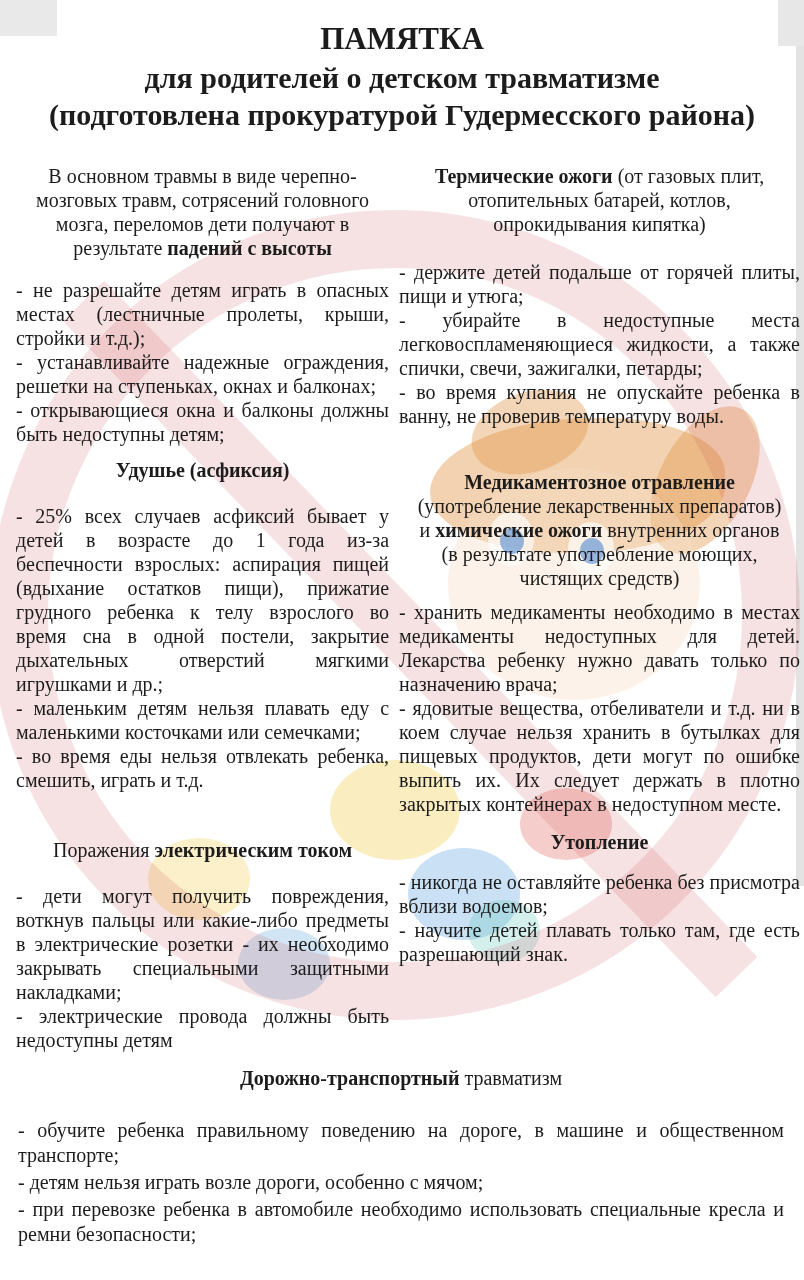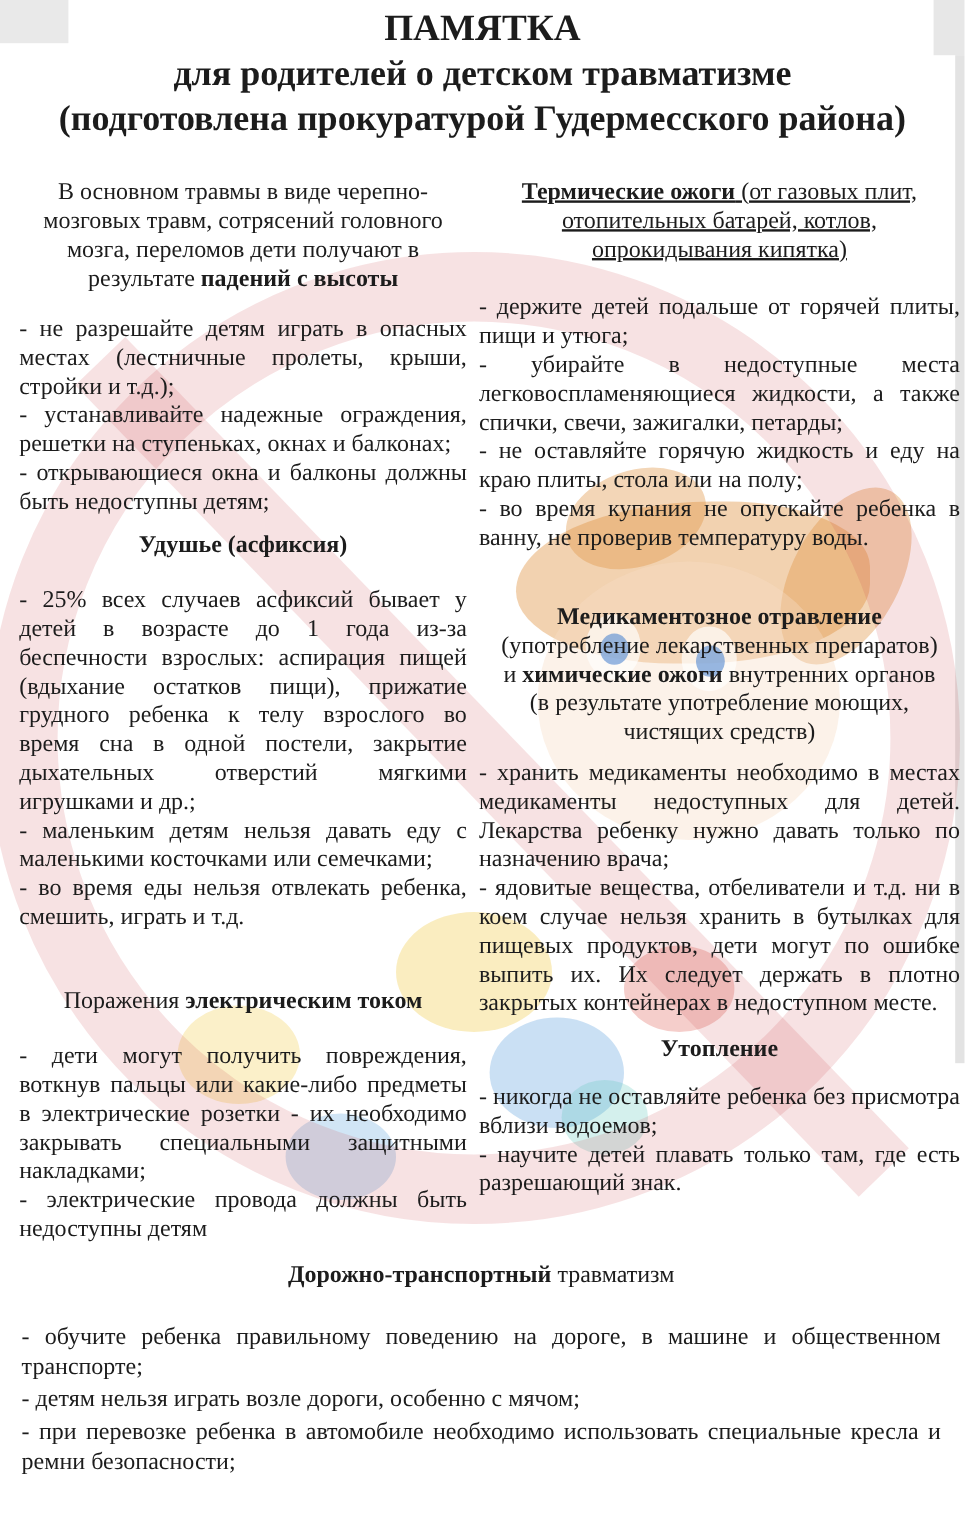--- a/index.html
+++ b/index.html
@@ -35,40 +35,40 @@
   .wm-blob { border-radius: 50%; }
   .b-yellow1 { left: 330px; top: 760px; width: 130px; height: 100px; background: rgba(240,200,60,0.32); }
   .b-blue1   { left: 408px; top: 848px; width: 112px; height: 92px;  background: rgba(90,160,220,0.32); }
   .b-red1    { left: 520px; top: 788px; width: 92px;  height: 72px;  background: rgba(220,80,70,0.28); }
   .b-yellow2 { left: 148px; top: 838px; width: 102px; height: 82px;  background: rgba(240,200,60,0.28); }
   .b-blue2   { left: 238px; top: 928px; width: 92px;  height: 72px;  background: rgba(90,160,220,0.28); }
   .b-teal1   { left: 468px; top: 900px; width: 72px;  height: 62px;  background: rgba(100,200,190,0.28); }
 
   
   .content { position: relative; z-index: 1; }
-  header { padding-top: 4px; text-align: center; }
+  header { padding-top: 20px; text-align: center; }
   .t1 { font-size: 31px; font-weight: bold; line-height: 1.25; margin: 0; }
   .t2 { font-size: 30px; font-weight: bold; line-height: 1.25; margin: 0; }
 
   .columns {
     display: grid;
     grid-template-columns: 48.2% 51.8%;
     column-gap: 10px;
     padding: 30px 14px 0 16px;
     box-sizing: border-box;
   }
   .col { font-size: 20px; line-height: 1.2; }
   .col p { margin: 0; text-align: justify; }
   .center { text-align: center !important; }
   .intro { margin-bottom: 18px !important; }
   h3 { font-size: 20px; margin: 0; text-align: center; font-weight: bold; line-height: 1.2; }
   h3 .reg { font-weight: normal; }
   .h-asphyxia { margin: 12px 0 22px; }
   .h-electric { margin: 46px 0 22px; }
-  .h-burns { margin: 0 0 24px; text-decoration: underline; }
+  .h-burns { margin: 0 0 24px; }
   .h-poison { margin: 42px 16px 10px; }
   .h-drowning { margin: 14px 0 16px; }
 
   .bottom { padding: 8px 18px 0 16px; font-size: 20px; line-height: 1.25; }
   .bottom p { margin: 2px; text-align: justify; }
   .h-traffic { margin: 6px 0 28px; }
 </style>
 </head>
 <body>
 
@@ -110,35 +110,34 @@
       <div class="col">
         <p class="center intro"><span>В основном травмы в виде черепно-мозговых травм, сотрясений головного мозга, переломов дети получают в результате </span><b>падений с высоты</b></p>
 
         <p>- не разрешайте детям играть в опасных местах (лестничные пролеты, крыши, стройки и т.д.);</p>
         <p>- устанавливайте надежные ограждения, решетки на ступеньках, окнах и балконах;</p>
         <p>- открывающиеся окна и балконы должны быть недоступны детям;</p>
 
         <h3 class="h-asphyxia">Удушье (асфиксия)</h3>
 
         <p>- 25% всех случаев асфиксий бывает у детей в возрасте до 1 года из-за беспечности взрослых: аспирация пищей (вдыхание остатков пищи), прижатие грудного ребенка к телу взрослого во время сна в одной постели, закрытие дыхательных отверстий мягкими игрушками и др.;</p>
-        <p>- маленьким детям нельзя давать еду с маленькими косточками или семечками;</p>
+        <p>- маленьким детям нельзя плавать еду с маленькими косточками или семечками;</p>
         <p>- во время еды нельзя отвлекать ребенка, смешить, играть и т.д.</p>
 
         <h3 class="h-electric"><span class="reg">Поражения </span><span>электрическим током</span></h3>
 
         <p>- дети могут получить повреждения, воткнув пальцы или какие-либо предметы в электрические розетки - их необходимо закрывать специальными защитными накладками;</p>
         <p>- электрические провода должны быть недоступны детям</p>
       </div>
 
       <div class="col">
         <h3 class="h-burns"><span>Термические ожоги</span><span class="reg"> (от газовых плит, отопительных батарей, котлов, опрокидывания кипятка)</span></h3>
 
         <p>- держите детей подальше от горячей плиты, пищи и утюга;</p>
         <p>- убирайте в недоступные места легковоспламеняющиеся жидкости, а также спички, свечи, зажигалки, петарды;</p>
-        <p>- не оставляйте горячую жидкость и еду на краю плиты, стола или на полу;</p>
         <p>- во время купания не опускайте ребенка в ванну, не проверив температуру воды.</p>
 
         <h3 class="h-poison"><span>Медикаментозное отравление</span><span class="reg"> (употребление лекарственных препаратов) и </span><span>химические ожоги</span><span class="reg"> внутренних органов (в результате употребление моющих, чистящих средств)</span></h3>
 
         <p>- хранить медикаменты необходимо в местах медикаменты недоступных для детей. Лекарства ребенку нужно давать только по назначению врача;</p>
         <p>- ядовитые вещества, отбеливатели и т.д. ни в коем случае нельзя хранить в бутылках для пищевых продуктов, дети могут по ошибке выпить их. Их следует держать в плотно закрытых контейнерах в недоступном месте.</p>
 
         <h3 class="h-drowning">Утопление</h3>
 
         <p>- никогда не оставляйте ребенка без присмотра вблизи водоемов;</p>

